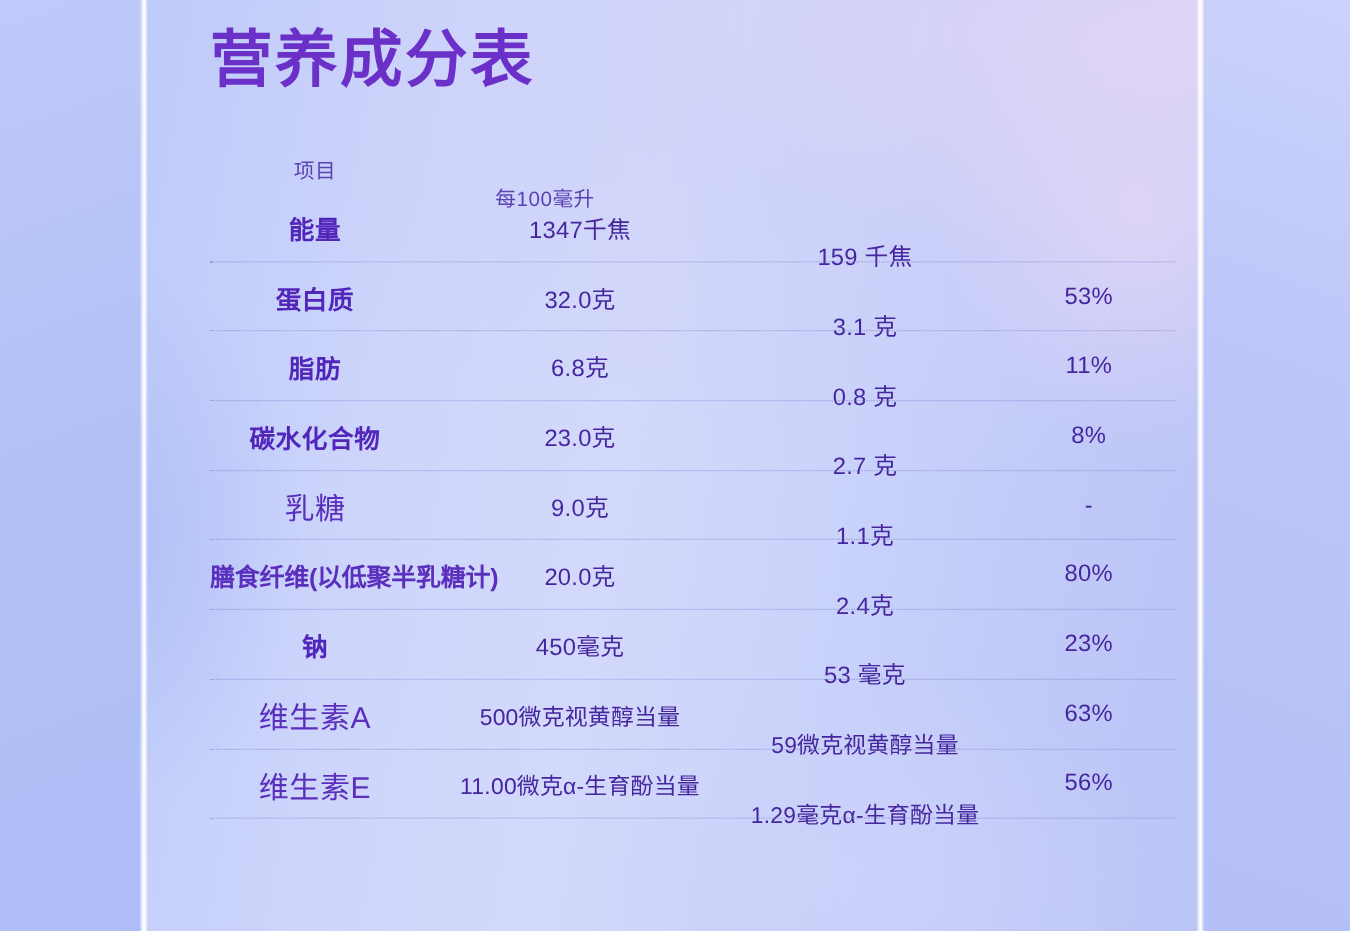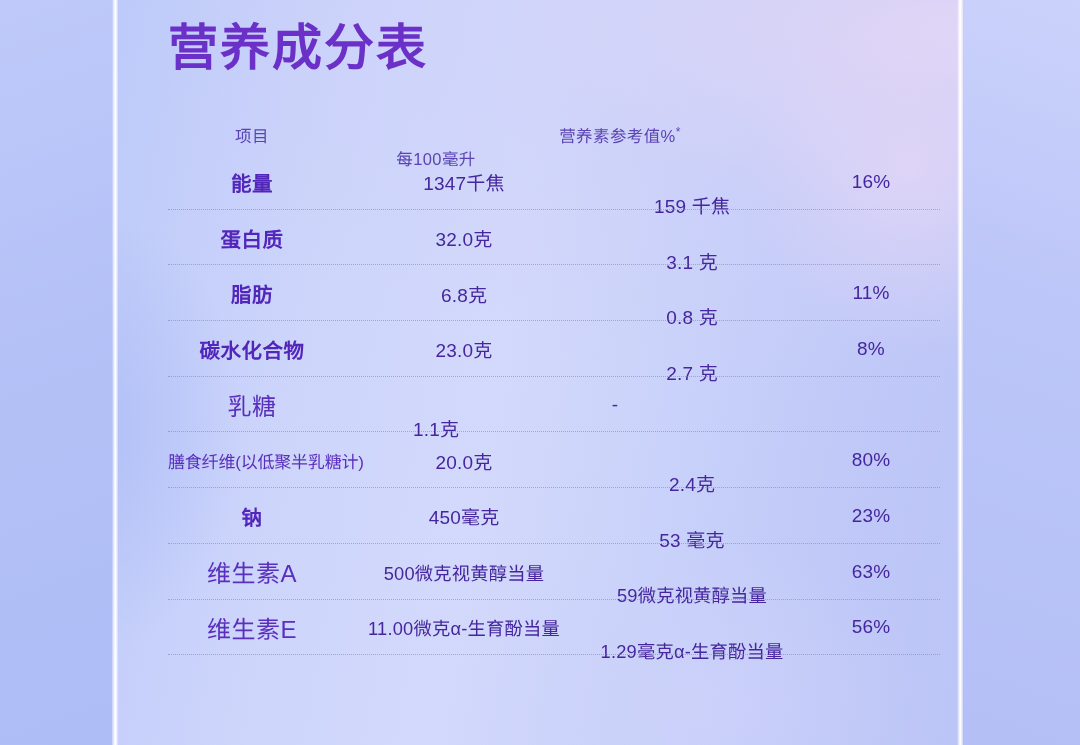--- a/index.html
+++ b/index.html
@@ -158,24 +158,25 @@
     color: #5b2fbd;
     letter-spacing: 0.5px;
     white-space: nowrap;
   }
   .lbl.bold {
     font-weight: 700;
     font-size: 20.5px;
     color: #5326bb;
   }
   .lbl.tiny {
-    font-size: 17px;
+    font-size: 20px;
     letter-spacing: -0.2px;
     transform: scaleX(0.96);
     transform-origin: left center;
+    font-weight: bold;
   }
 
   .val {
     font-size: 19px;
     color: #46269e;
     letter-spacing: 0.2px;
     white-space: nowrap;
   }
   .val.sm {
     font-size: 18.3px;
@@ -209,52 +210,52 @@
 
   <div class="content">
 
     <div class="title">营养成分表</div>
 
     <div class="table">
 
       <div class="row head">
         <div class="c-item">项目</div>
         <div class="c-ml">每100毫升</div>
-        <div class="c-nrv"><span>营养素参考值%</span><span class="sup-star">*</span></div>
       </div>
 
       <div class="row data">
         <div class="c-item"><span class="lbl bold">能量</span></div>
         <div class="c-g"><span class="val">1347千焦</span></div>
         <div class="c-ml"><span class="val">159 千焦</span></div>
-        <div class="c-nrv"><span class="nrv">16%</span></div>
       </div>
 
       <div class="row data">
         <div class="c-item"><span class="lbl bold">蛋白质</span></div>
         <div class="c-g"><span class="val">32.0克</span></div>
         <div class="c-ml"><span class="val">3.1 克</span></div>
+        <div class="c-nrv"><span class="nrv">53%</span></div>
       </div>
 
       <div class="row data">
         <div class="c-item"><span class="lbl bold">脂肪</span></div>
         <div class="c-g"><span class="val">6.8克</span></div>
         <div class="c-ml"><span class="val">0.8 克</span></div>
         <div class="c-nrv"><span class="nrv">11%</span></div>
       </div>
 
       <div class="row data">
         <div class="c-item"><span class="lbl bold">碳水化合物</span></div>
         <div class="c-g"><span class="val">23.0克</span></div>
         <div class="c-ml"><span class="val">2.7 克</span></div>
         <div class="c-nrv"><span class="nrv">8%</span></div>
       </div>
 
       <div class="row data">
         <div class="c-item"><span class="lbl">乳糖</span></div>
+        <div class="c-g"><span class="val">9.0克</span></div>
         <div class="c-ml"><span class="val">1.1克</span></div>
         <div class="c-nrv"><span class="nrv">-</span></div>
       </div>
 
       <div class="row data">
         <div class="c-item"><span class="lbl tiny">膳食纤维(以低聚半乳糖计)</span></div>
         <div class="c-g"><span class="val">20.0克</span></div>
         <div class="c-ml"><span class="val">2.4克</span></div>
         <div class="c-nrv"><span class="nrv">80%</span></div>
       </div>

